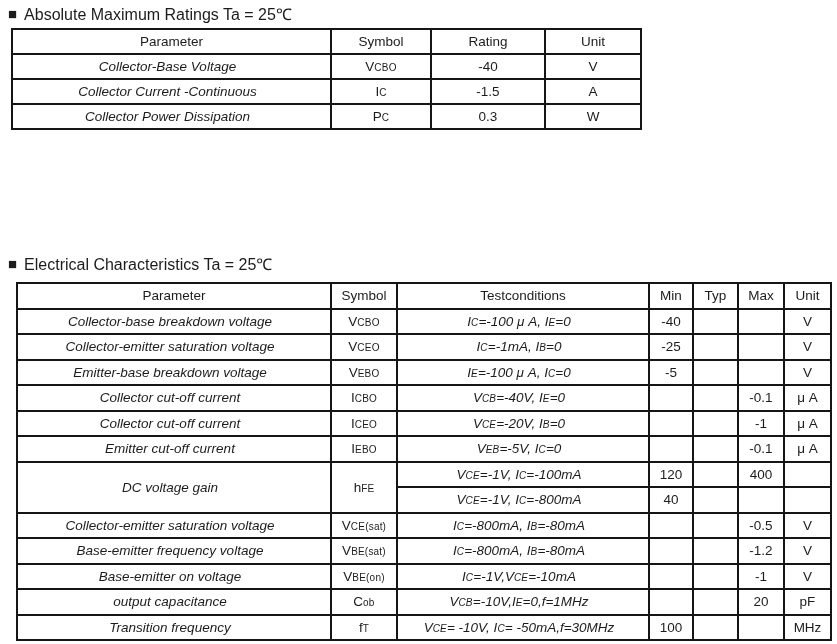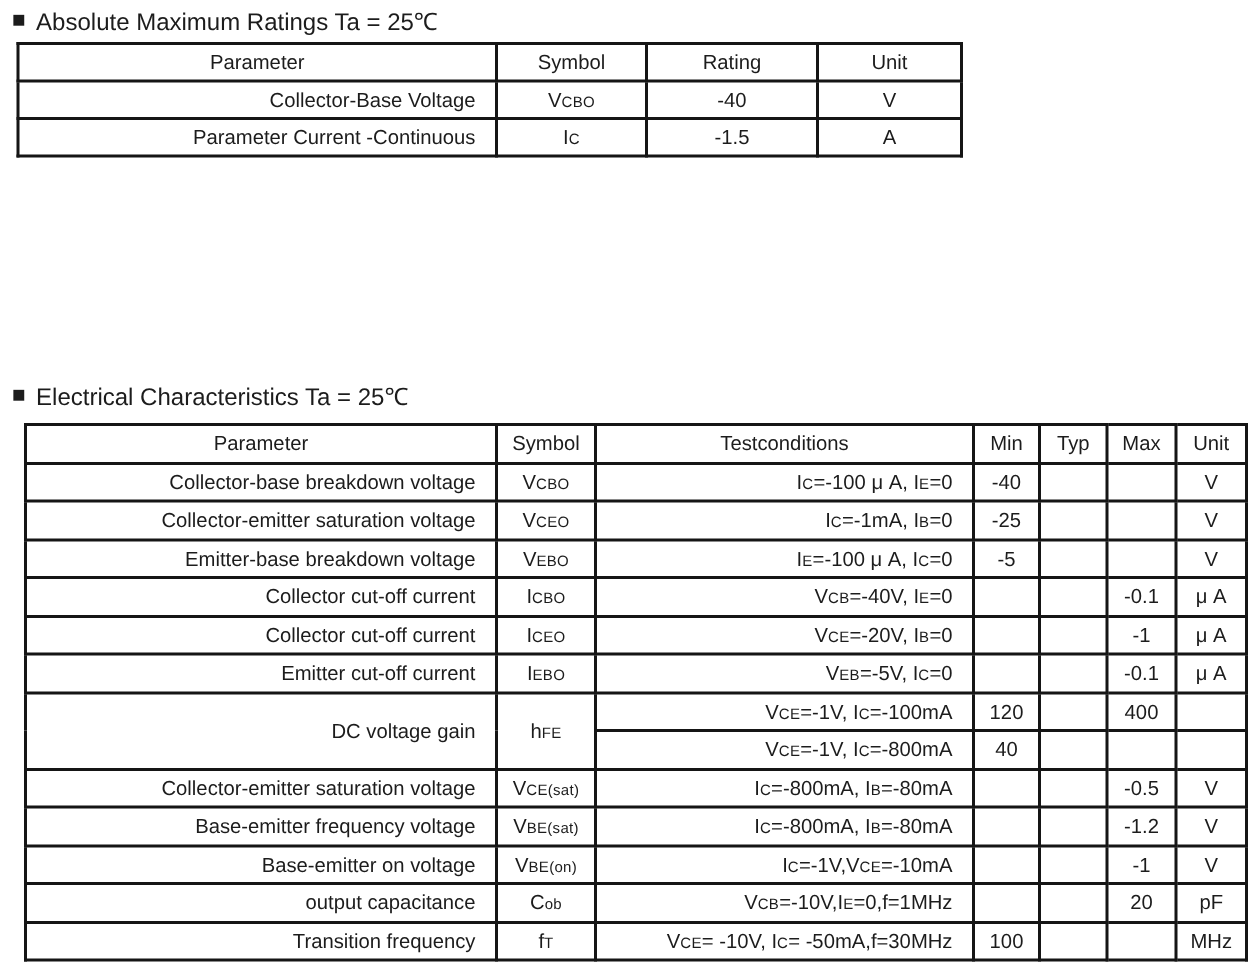--- a/index.html
+++ b/index.html
@@ -48,21 +48,21 @@
     font-weight: normal;
     vertical-align: middle;
     white-space: nowrap;
     overflow: hidden;
     padding: 0;
   }
   #abs-table th, #abs-table td { height: 23px; }
   #elec-table th, #elec-table td { height: 23.5px; }
 
   th { text-align: center; }
-  .l { text-align: right; padding-left: 5px; padding-right: 13px; }
+  .l { text-align: center; padding-left: 5px; padding-right: 13px; font-style: italic; }
   .c { text-align: center; }
   .sm { font-size: 10px; letter-spacing: 0.2px; }
 </style>
 </head>
 <body>
 
 <div class="section-title" id="title-abs">
   <span class="bullet">■</span>
   <span>Absolute Maximum Ratings Ta = 25℃</span>
 </div>
@@ -81,24 +81,30 @@
     <th>Rating</th>
     <th>Unit</th>
   </tr>
   <tr>
     <td class="l">Collector-Base Voltage</td>
     <td class="c">V<span class="sm">CBO</span></td>
     <td class="c">-40</td>
     <td class="c">V</td>
   </tr>
   <tr>
-    <td class="l">Parameter Current -Continuous</td>
+    <td class="l">Collector Current -Continuous</td>
     <td class="c">I<span class="sm">C</span></td>
     <td class="c">-1.5</td>
     <td class="c">A</td>
+  </tr>
+  <tr>
+    <td class="l">Collector Power Dissipation</td>
+    <td class="c">P<span class="sm">C</span></td>
+    <td class="c">0.3</td>
+    <td class="c">W</td>
   </tr>
 </tbody>
   </table>
 
 <div class="section-title" id="title-elec">
   <span class="bullet">■</span>
   <span>Electrical Characteristics Ta = 25℃</span>
 </div>
 
 <table id="elec-table">

